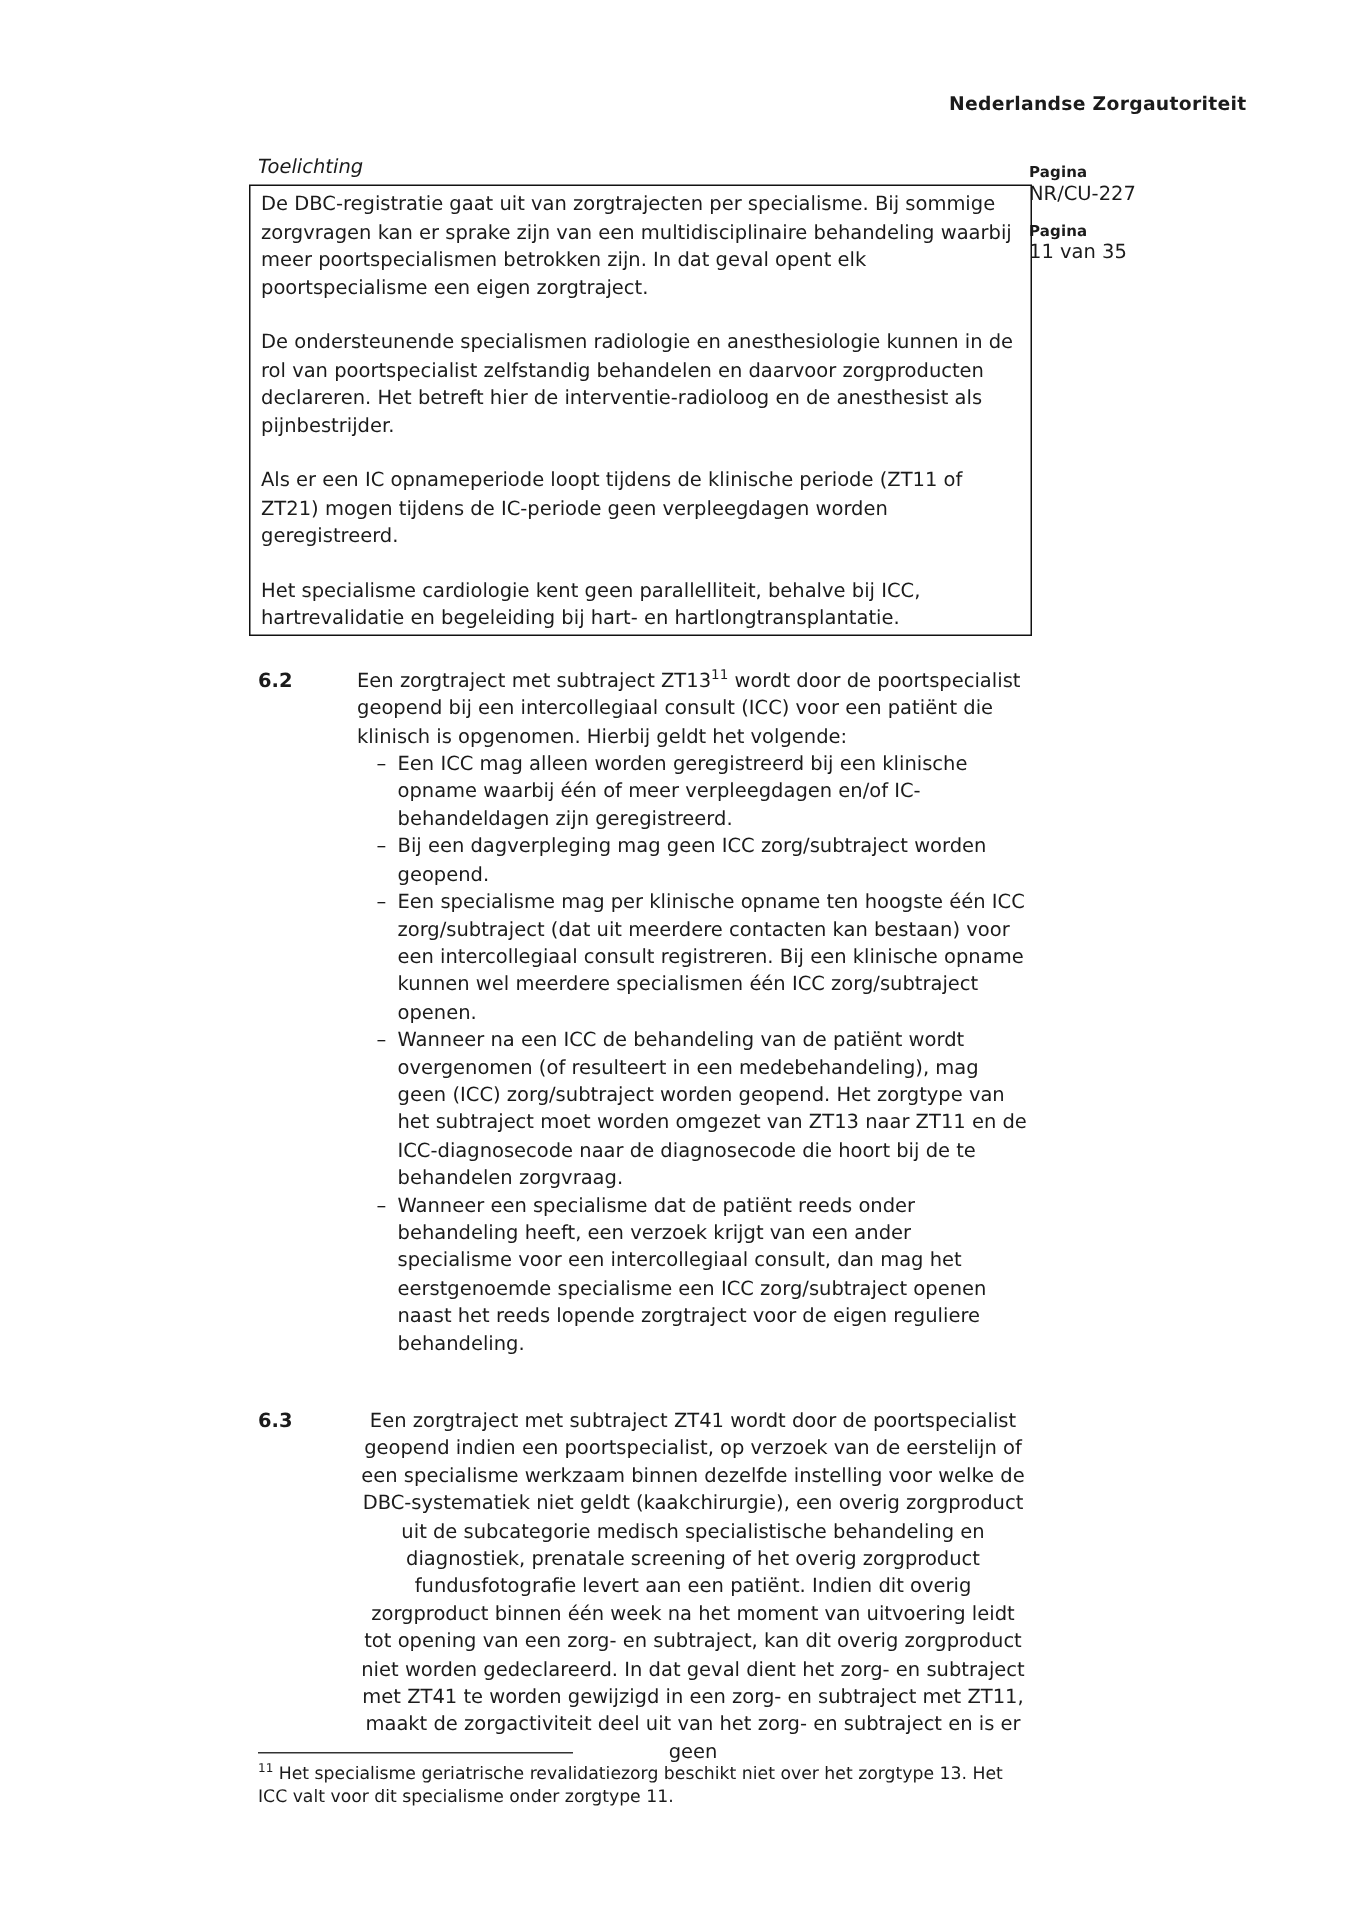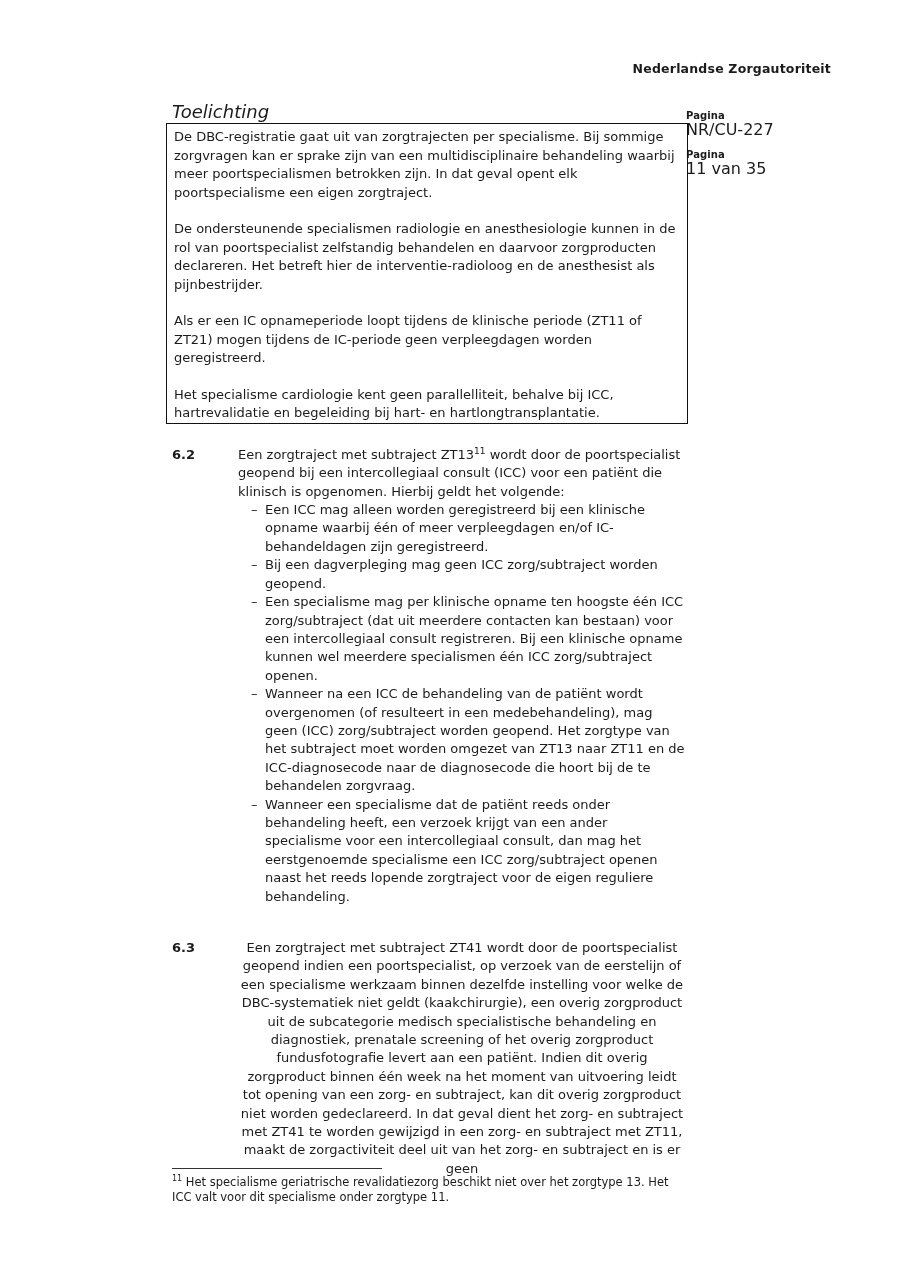--- a/index.html
+++ b/index.html
@@ -33,36 +33,36 @@
     width: 160px;
     font-size: 12px;
     line-height: 14px;
   }
   .ref-label {
     font-size: 10px;
     font-weight: bold;
     letter-spacing: 0.1px;
   }
   .ref-value {
-    font-size: 16px;
+    font-size: 13px;
     margin-bottom: 11px;
   }
 
   .main {
     position: absolute;
     left: 172px;
     top: 103px;
     width: 520px;
     font-size: 13px;
     line-height: 18.4px;
   }
 
   .toelichting-heading {
     font-style: italic;
-    font-size: 18px;
+    font-size: 13px;
     margin: 0 0 2px 0;
   }
 
   .toelichting-box {
     box-sizing: border-box;
     margin-left: -6px;
     width: 522px;
     border: 1px solid #111111;
     padding: 4px 7px 0 7px;
   }

